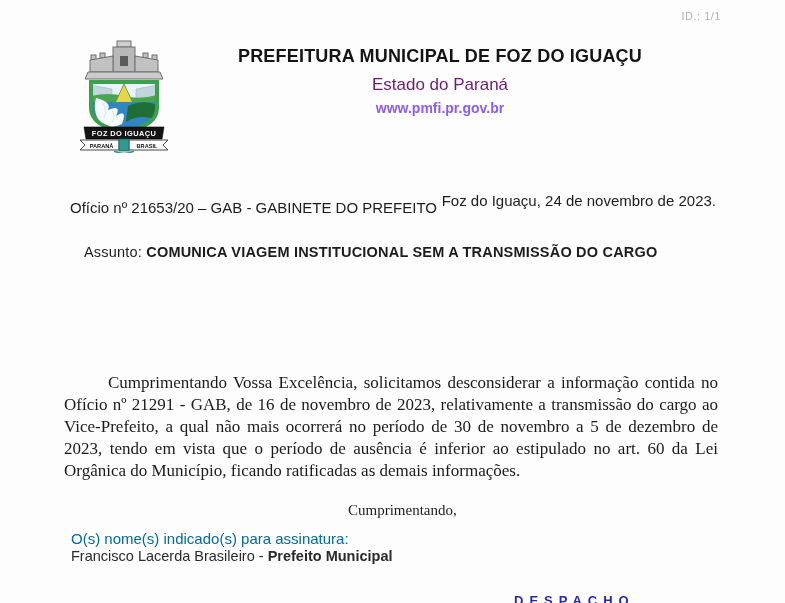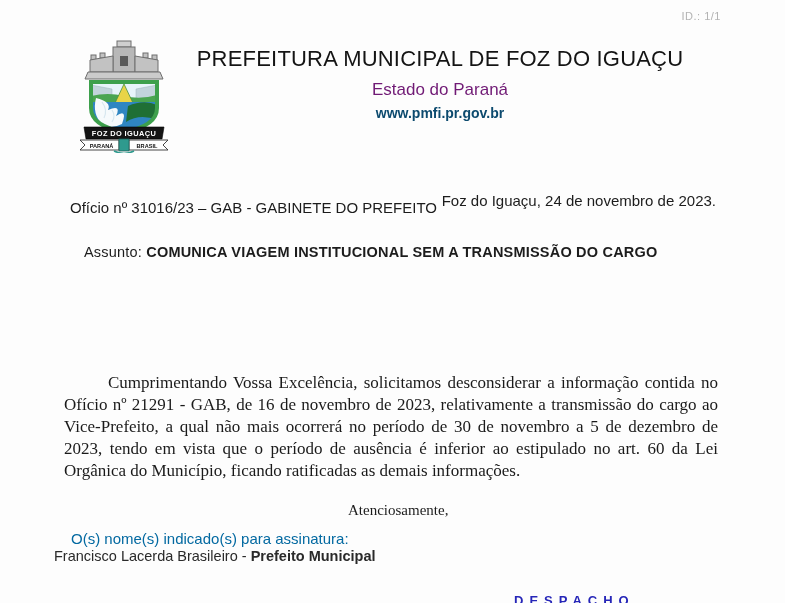--- a/index.html
+++ b/index.html
@@ -9,36 +9,36 @@
     font-family:"Liberation Sans",sans-serif;
     color:#1c1c1c;
   }
   .page{position:relative;width:785px;height:603px;background:#fdfdfd;overflow:hidden;}
   .id-label{
     position:absolute;top:10px;right:64px;
     font-size:11px;color:#b3b3b3;letter-spacing:.5px;
   }
   .crest{position:absolute;left:78px;top:40px;width:92px;height:115px;}
   .header-text{position:absolute;left:150px;top:46px;width:580px;text-align:center;}
-  .header-title{font-size:22px;font-weight:normal;color:#141414;letter-spacing:.2px;white-space:nowrap;}
+  .header-title{font-size:18px;font-weight:bold;color:#141414;letter-spacing:.2px;white-space:nowrap;}
   .header-subtitle{font-size:17px;color:#701a75;margin-top:8px;}
-  .header-site{font-size:14px;font-weight:bold;color:#0c4a6e;margin-top:5px;}
+  .header-site{font-size:14px;font-weight:bold;color:#8b5cf6;margin-top:5px;}
   .date-line{position:absolute;top:164px;right:69px;font-size:15px;color:#1c1c1c;margin-top:28px;}
   .reference{position:absolute;top:199px;left:70px;font-size:15px;color:#1c1c1c;}
   .subject{position:absolute;top:244px;left:70px;font-size:14.5px;color:#1c1c1c;letter-spacing:.2px;margin-left:14px;}
   .subject b{font-weight:bold;}
   .salutation{position:absolute;top:300px;left:120px;font-family:"Liberation Serif",serif;font-size:15.5px;}
   .body-par{
     position:absolute;top:372px;left:64px;width:654px;
     font-family:"Liberation Serif",serif;font-size:17px;line-height:22px;
     text-align:justify;text-indent:44px;color:#1a1a1a;
   }
   .closing{position:absolute;top:502px;left:348px;font-family:"Liberation Serif",serif;font-size:15px;}
   .sig-intro{position:absolute;top:530px;left:71px;font-size:15px;color:#0369a1;}
-  .sig-name{position:absolute;top:548px;left:54px;font-size:14.5px;color:#2a2a2a;}
+  .sig-name{position:absolute;top:548px;left:71px;font-size:14.5px;color:#2a2a2a;}
   .sig-name b{font-weight:bold;}
   .despacho{
     position:absolute;top:593px;left:514px;
     font-size:13px;font-weight:bold;letter-spacing:6px;color:#2626b8;
   }
   .crest svg text{font-family:"Liberation Sans",sans-serif;}
 </style>
 </head>
 <body>
 
@@ -94,28 +94,28 @@
   </div>
 
   <div class="header-text">
     <div class="header-title">PREFEITURA MUNICIPAL DE FOZ DO IGUAÇU</div>
     <div class="header-subtitle">Estado do Paraná</div>
     <div class="header-site">www.pmfi.pr.gov.br</div>
   </div>
 
   <div class="date-line">Foz do Iguaçu, 24 de novembro de 2023.</div>
 
-  <div class="reference">Ofício nº 31016/23 – GAB - GABINETE DO PREFEITO</div>
+  <div class="reference">Ofício nº 21653/20 – GAB - GABINETE DO PREFEITO</div>
 
   <div class="subject"><span>Assunto: </span><b>COMUNICA VIAGEM INSTITUCIONAL SEM A TRANSMISSÃO DO CARGO</b></div>
 
 
   <div class="body-par">Cumprimentando Vossa Excelência, solicitamos desconsiderar a informação contida no Ofício nº 21291 - GAB, de 16 de novembro de 2023, relativamente a transmissão do cargo ao Vice-Prefeito, a qual não mais ocorrerá no período de 30 de novembro a 5 de dezembro de 2023, tendo em vista que o período de ausência é inferior ao estipulado no art. 60 da Lei Orgânica do Município, ficando ratificadas as demais informações.</div>
 
-  <div class="closing">Atenciosamente,</div>
+  <div class="closing">Cumprimentando,</div>
 
   <div class="sig-intro">O(s) nome(s) indicado(s) para assinatura:</div>
 
   <div class="sig-name"><span>Francisco Lacerda Brasileiro - </span><b>Prefeito Municipal</b></div>
 
   <div class="despacho">DESPACHO</div>
 
 </div>
 
 </body></html>

